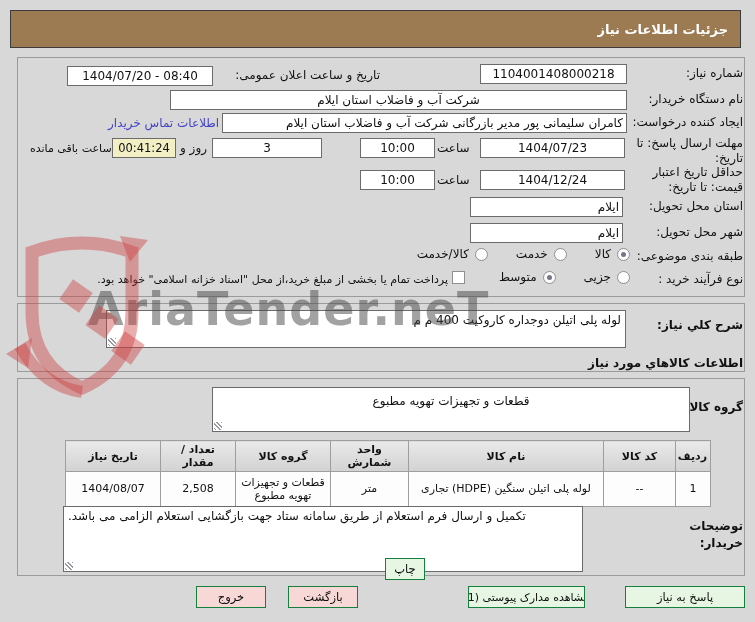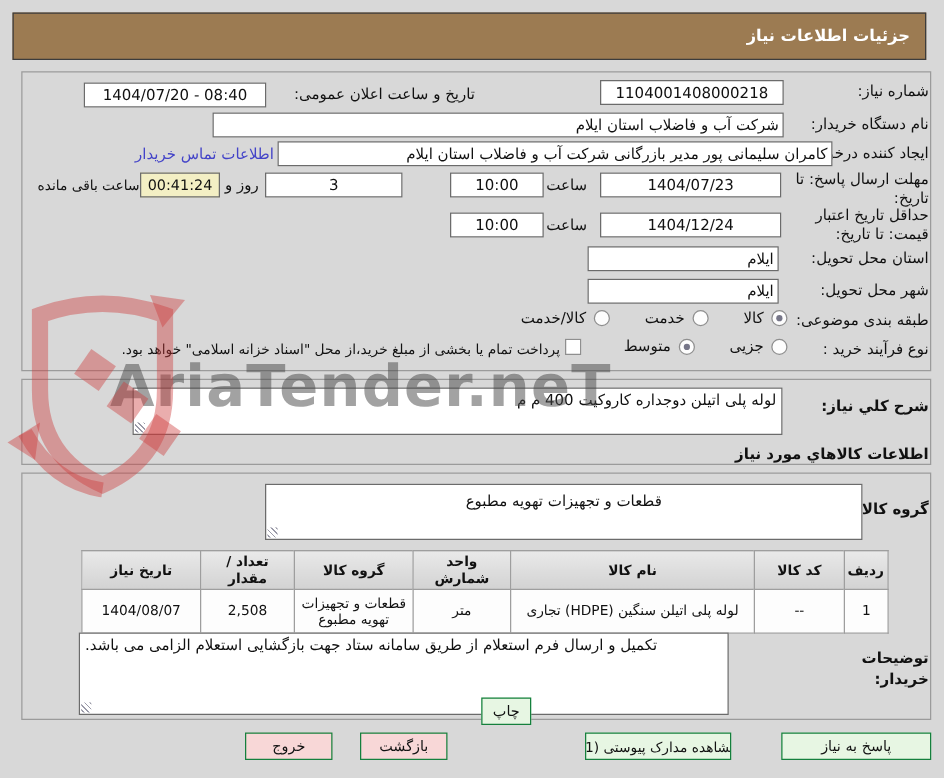--- a/index.html
+++ b/index.html
@@ -58,26 +58,26 @@
   <div class="abs lbl" style="right:12px;top:66px;">شماره نیاز:</div>
   <div class="abs tbox center ltr" style="left:480px;top:64px;width:147px;">
     <span>1104001408000218</span>
   </div>
   <div class="abs lbl" style="left:218px;top:68px;width:162px;text-align:right;">تاریخ و ساعت اعلان عمومی:</div>
   <div class="abs tbox center ltr" style="left:67px;top:66px;width:146px;">
     <span>1404/07/20 - 08:40</span>
   </div>
 
   <div class="abs lbl" style="right:12px;top:92px;">نام دستگاه خریدار:</div>
-  <div class="abs tbox" style="left:170px;top:90px;width:457px;">
+  <div class="abs tbox" style="left:170px;top:90px;width:457px;justify-content:center;">
     <span>شرکت آب و فاضلاب استان ایلام</span>
   </div>
 
   <div class="abs lbl" style="right:12px;top:115px;">ایجاد کننده درخواست:</div>
-  <div class="abs tbox" style="left:222px;top:113px;width:444px;">
+  <div class="abs tbox" style="left:222px;top:113px;width:405px;">
     <span>کامران سلیمانی پور مدیر بازرگانی شرکت آب و فاضلاب استان ایلام</span>
   </div>
   <div class="abs link" style="left:108px;top:116px;">اطلاعات تماس خریدار</div>
 
   <div class="abs lbl wrap" style="right:12px;top:136px;width:112px;">مهلت ارسال پاسخ: تا تاریخ:</div>
   <div class="abs tbox center ltr" style="left:480px;top:138px;width:145px;">
     <span>1404/07/23</span>
   </div>
   <div class="abs lbl" style="left:437px;top:141px;">ساعت</div>
   <div class="abs tbox center ltr" style="left:360px;top:138px;width:75px;">

